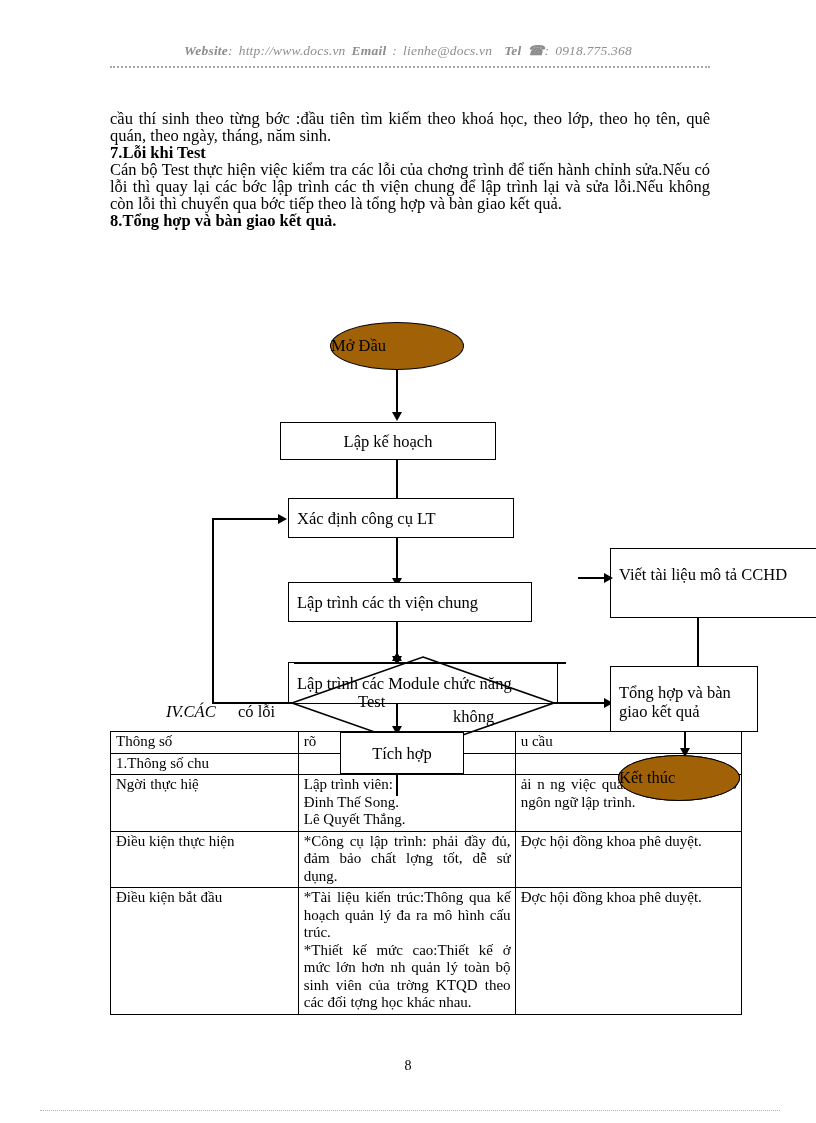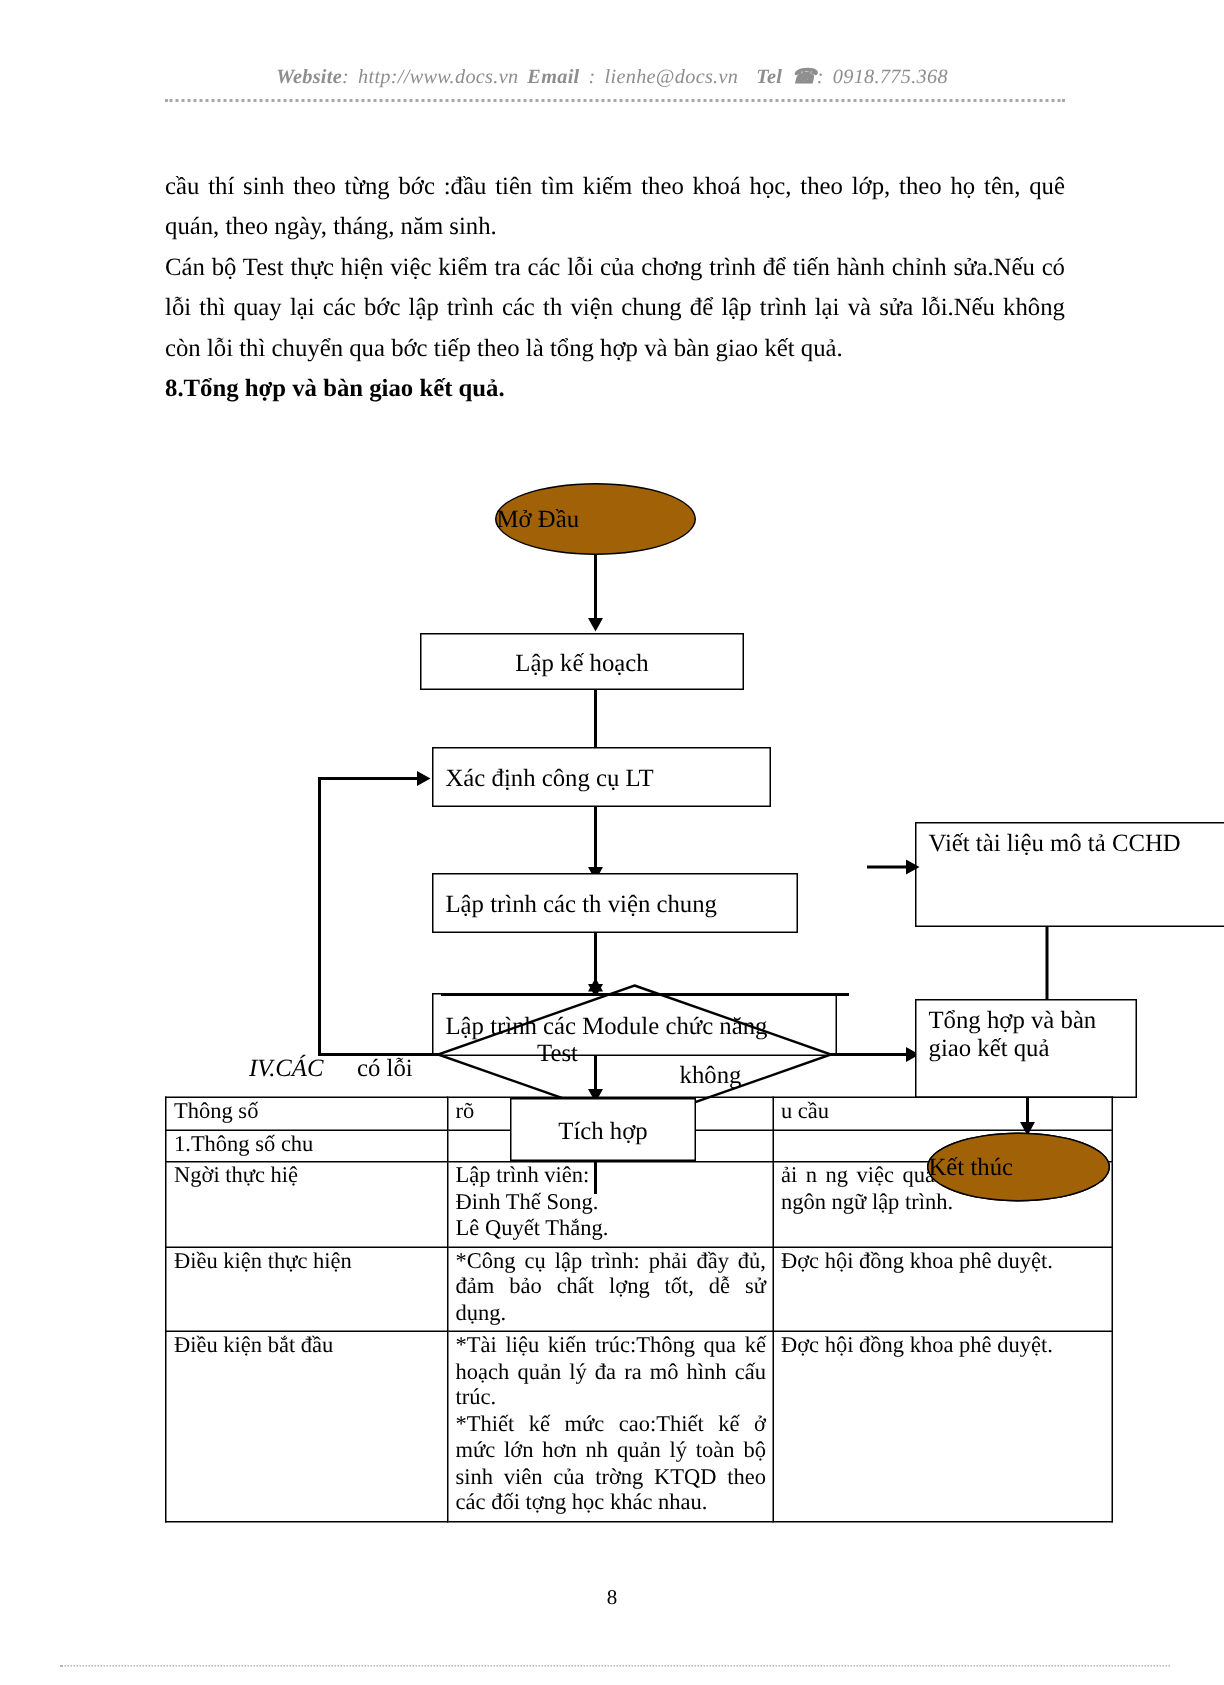--- a/index.html
+++ b/index.html
@@ -57,21 +57,21 @@
     border-top: 1px dotted #b4b4b4;
   }
 
   
   .body-text {
     position: absolute;
     left: 110px;
     top: 110px;
     width: 600px;
     font-size: 16.5px;
-    line-height: 27px;
+    line-height: 17px;
   }
   .body-text p {
     margin: 0;
     text-align: justify;
   }
   .body-text p.no-just { text-align: left; }
   .body-text b { font-weight: bold; }
 
   .page-number {
     position: absolute;
@@ -103,21 +103,21 @@
   .col-b { width: 216px; }
   .col-c { width: 228px; }
   .just { text-align: justify; }
   .tbl-line { display: block; }
   .fc-box {
     position: absolute;
     border: 1.4px solid #000;
     background: #fff;
     font-size: 16.5px;
     line-height: 19px;
-    padding: 3px 8px;
+    padding: 16px 8px;
     box-sizing: border-box;
   }
   .fc-box.center-txt {
     display: flex;
     align-items: center;
     justify-content: center;
     text-align: center;
     padding: 0 6px;
   }
   .fc-oval {
@@ -171,20 +171,21 @@
 
 <div id="page">
 
   <div class="doc-header">
     <span class="hd-b">Website</span><span class="hd-i">:</span><span class="hd-sp"></span><span class="hd-i">http://www.docs.vn</span><span class="hd-sp"></span><span class="hd-b">Email</span><span class="hd-sp"></span><span class="hd-i">:</span><span class="hd-sp"></span><span class="hd-i">lienhe@docs.vn</span><span class="hd-sp"></span><span class="hd-sp"></span><span class="hd-b">Tel</span><span class="hd-sp"></span><span class="hd-b">☎</span><span class="hd-i">:</span><span class="hd-sp"></span><span class="hd-i">0918.775.368</span>
   </div>
   <div class="header-rule"></div>
 
   <div class="body-text">
     <p>cầu thí sinh theo từng bớc   :đầu tiên tìm kiếm theo khoá học, theo lớp, theo họ tên, quê quán, theo ngày, tháng, năm sinh.</p>
+    <p class="no-just"><b>7.Lỗi khi Test</b></p>
     <p> Cán bộ Test thực hiện việc kiểm tra các lỗi của chơng   trình để tiến hành chỉnh sửa.Nếu có lỗi thì quay lại các bớc   lập trình các th   viện chung để lập trình lại và sửa lỗi.Nếu không còn lỗi thì chuyển qua bớc   tiếp theo là tổng hợp và bàn giao kết quả.</p>
     <p class="no-just"><b>8.Tổng hợp và bàn giao kết quả.</b></p>
   </div>
 
   <div class="fc-oval" style="left:330px; top:322px; width:134px; height:48px;">
     <span>Mở Đầu</span>
   </div>
 
   <div class="fc-line fc-vline" style="left:396px; top:370px; height:44px;"></div>
   <div class="arrow-down" style="left:392px; top:412px;"></div>

